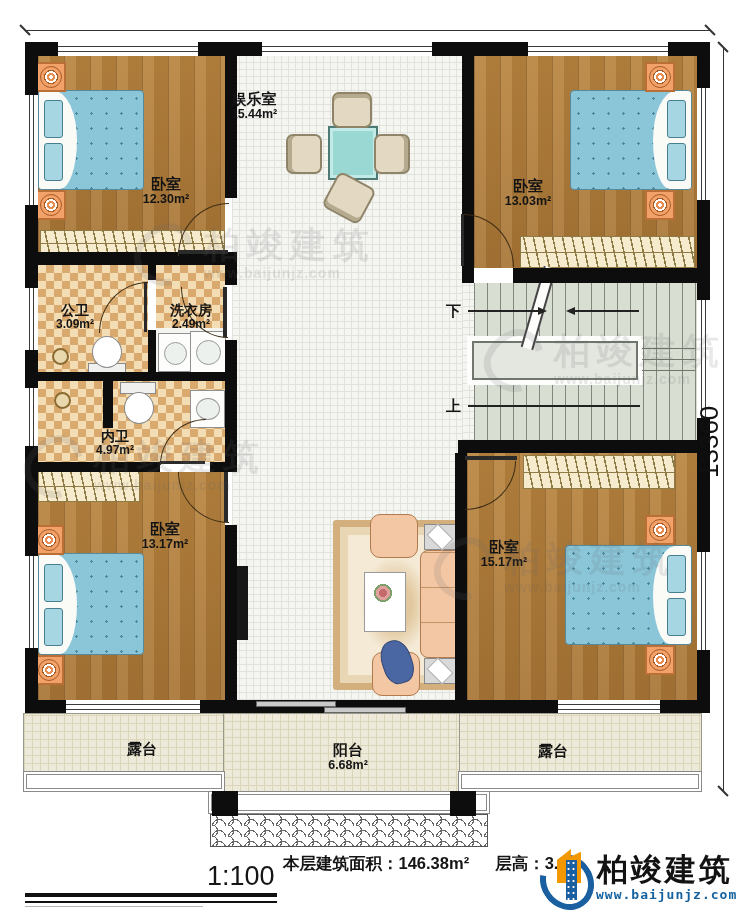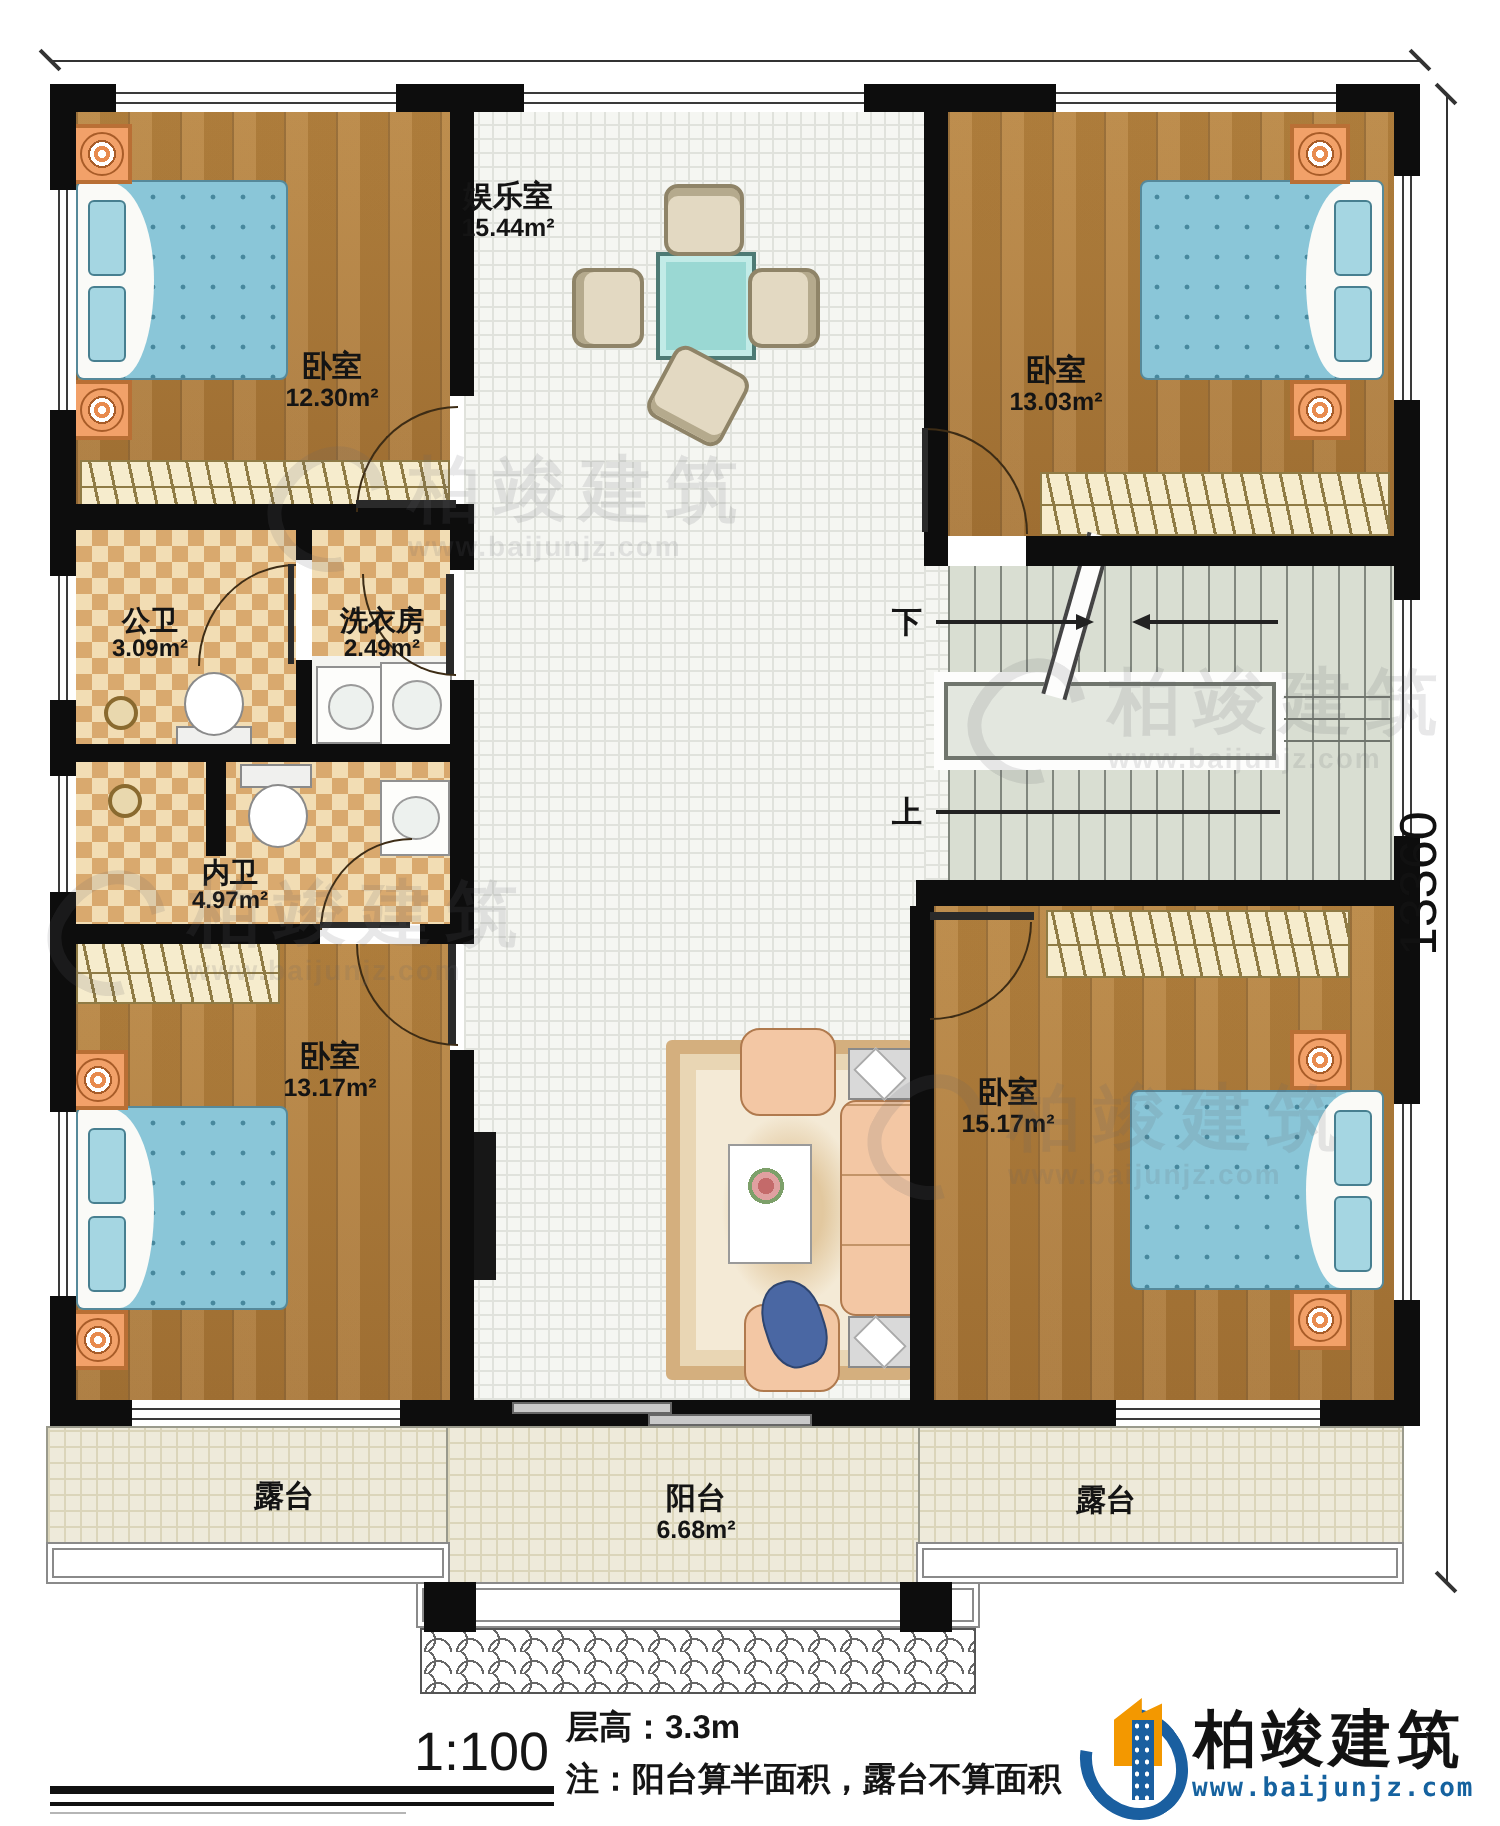--- a/index.html
+++ b/index.html
@@ -364,23 +364,23 @@
         <div class="wm-cn">柏竣建筑</div>
          <div class="wm-url">www.baijunjz.com</div>
       </div>
   </div>
 
   <div class="uline" style="left:25px;top:893px;width:252px;height:4px;"></div>
   <div class="uline" style="left:25px;top:901px;width:252px;height:2px;"></div>
   <div class="uline" style="left:25px;top:906px;width:178px;height:1px;background:#b5b5b5;"></div>
   <div class="scale">1:100</div>
   <div class="info1">
+    <span>本层建筑面积：146.38m²</span>
     <span>层高：3.3m</span>
   </div>
-  <div class="info2">注：阳台算半面积，露台不算面积</div>
   <div class="logo-icon">
     <div class="logo-swoosh"></div>
     <div class="logo-orange"></div>
     <div class="logo-blue"></div>
   </div>
   <div class="brand-cn">柏竣建筑</div>
   <div class="brand-url">www.baijunjz.com</div>
 
 </div>
 

